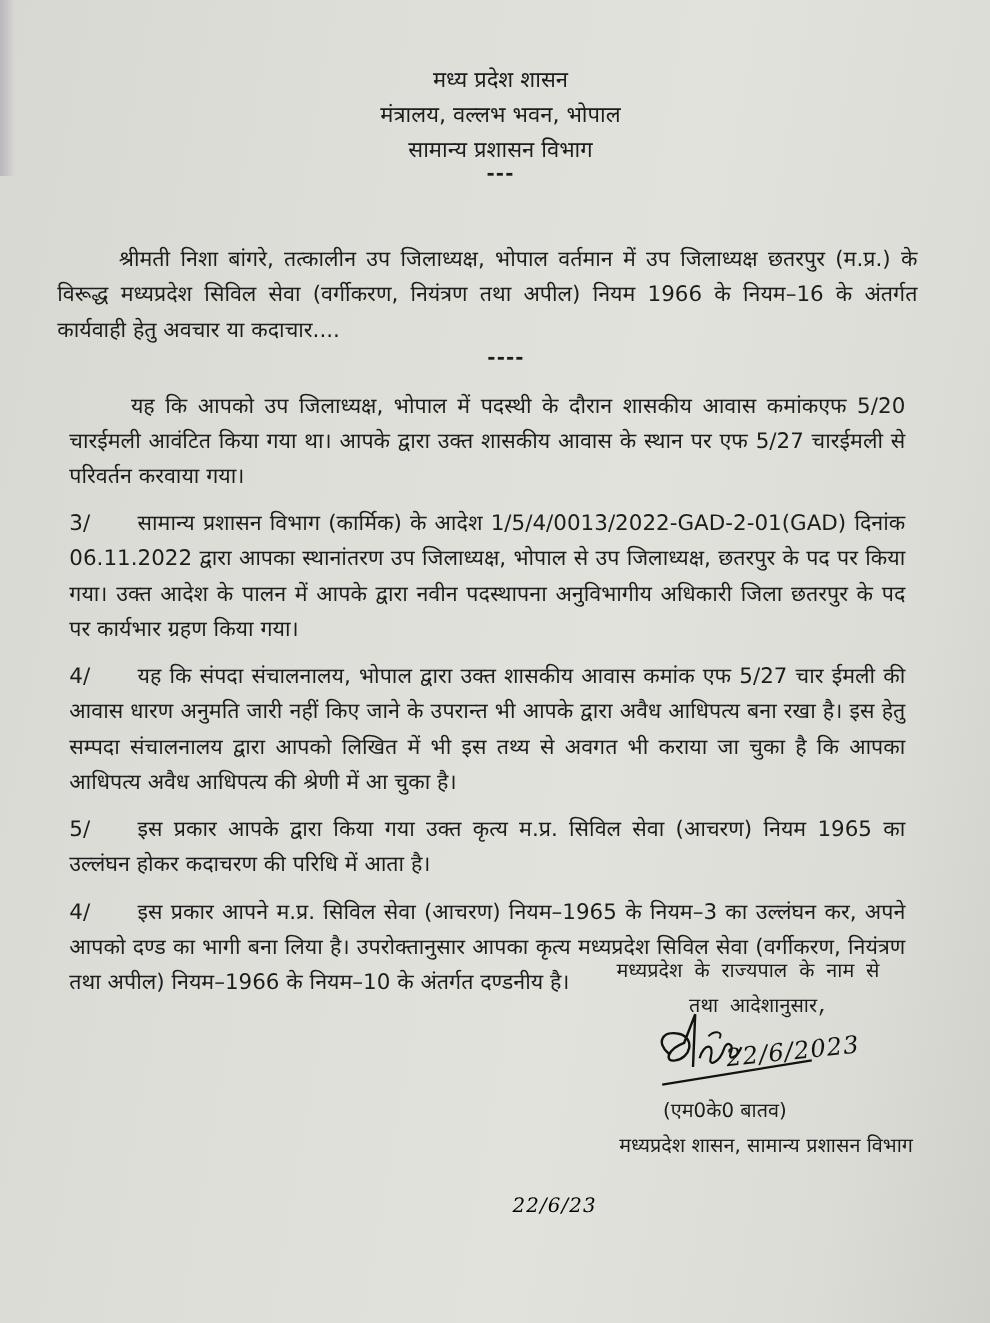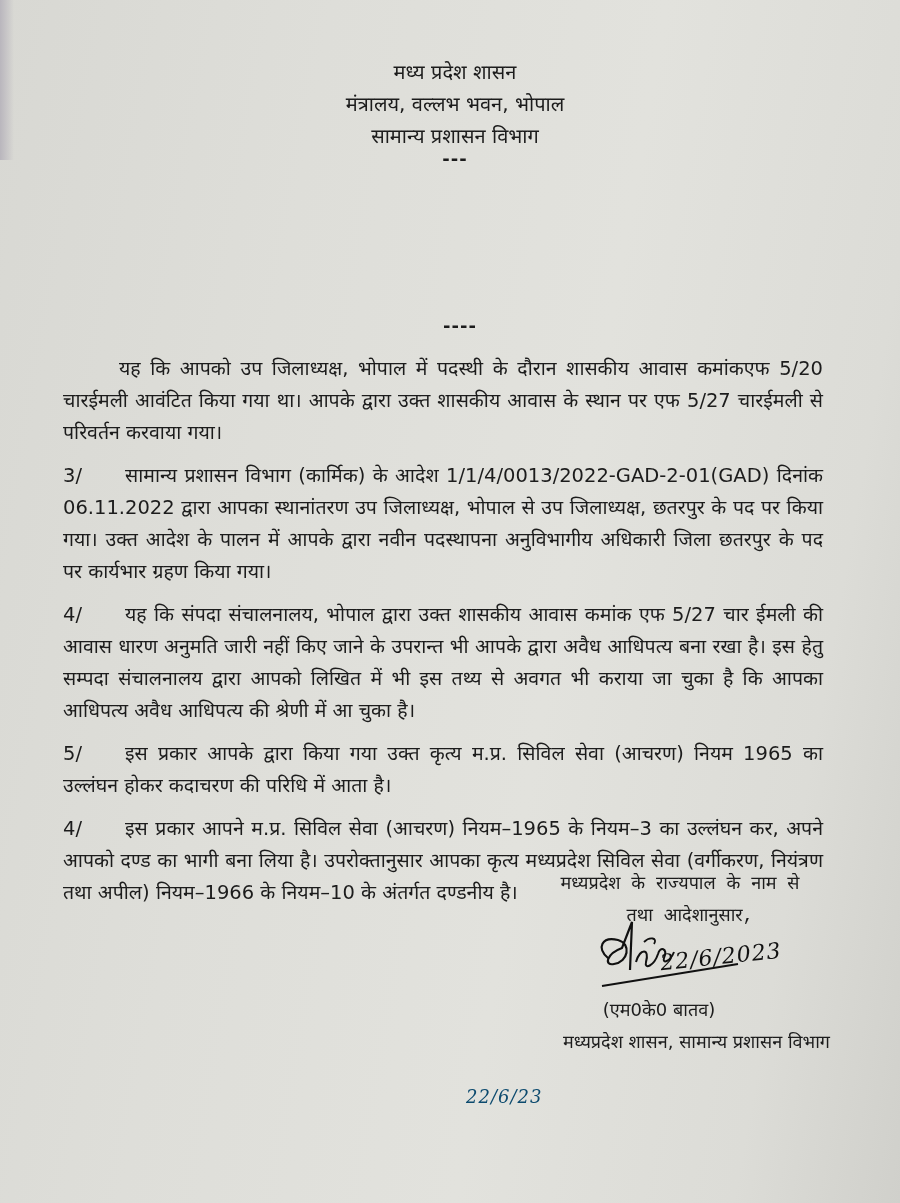--- a/index.html
+++ b/index.html
@@ -117,46 +117,47 @@
     }
     .officer .name { display:block; padding-left: 18px; }
     .officer .desig { display:block; padding-left: 10px; }
     .officer .dept { display:block; text-align: right; padding-right: 30px; }
     .handwritten-date {
       position: absolute;
       left: 466px; top: 1086px;
       font-family: "DejaVu Serif", serif;
       font-style: italic;
       font-size: 18px;
-      color: #0c4a6e;
+      color: #000000;
       letter-spacing: 1px;
       text-align: right;
     }
   </style>
 </head>
 <body>
 
 <div class="page">
   <div class="edge-shadow"></div>
 
   <div class="header">
     <span class="line">मध्य प्रदेश शासन</span>
     <span class="line">मंत्रालय, वल्लभ भवन, भोपाल</span>
     <span class="line">सामान्य प्रशासन विभाग</span>
     <span class="dash">---</span>
   </div>
 
+  <p class="subject">श्रीमती निशा बांगरे, तत्कालीन उप जिलाध्यक्ष, भोपाल वर्तमान में उप जिलाध्यक्ष छतरपुर (म.प्र.) के विरूद्ध मध्यप्रदेश सिविल सेवा (वर्गीकरण, नियंत्रण तथा अपील) नियम 1966 के नियम–16 के अंतर्गत कार्यवाही हेतु अवचार या कदाचार....</p>
   <div class="subject-dash">----</div>
 
   <div class="body-text">
     <p class="para indent">
       <span>यह कि आपको उप जिलाध्यक्ष, भोपाल में पदस्थी के दौरान शासकीय आवास कमांकएफ 5/20 चारईमली आवंटित किया गया था। आपके द्वारा उक्त शासकीय आवास के स्थान पर एफ 5/27 चारईमली से परिवर्तन करवाया गया।</span>
     </p>
     <p class="para">
-      <span class="num">3/</span><span>सामान्य प्रशासन विभाग (कार्मिक) के आदेश 1/1/4/0013/2022-GAD-2-01(GAD) दिनांक 06.11.2022 द्वारा आपका स्थानांतरण उप जिलाध्यक्ष, भोपाल से उप जिलाध्यक्ष, छतरपुर के पद पर किया गया। उक्त आदेश के पालन में आपके द्वारा नवीन पदस्थापना अनुविभागीय अधिकारी जिला छतरपुर के पद पर कार्यभार ग्रहण किया गया।</span>
+      <span class="num">3/</span><span>सामान्य प्रशासन विभाग (कार्मिक) के आदेश 1/5/4/0013/2022-GAD-2-01(GAD) दिनांक 06.11.2022 द्वारा आपका स्थानांतरण उप जिलाध्यक्ष, भोपाल से उप जिलाध्यक्ष, छतरपुर के पद पर किया गया। उक्त आदेश के पालन में आपके द्वारा नवीन पदस्थापना अनुविभागीय अधिकारी जिला छतरपुर के पद पर कार्यभार ग्रहण किया गया।</span>
     </p>
     <p class="para">
       <span class="num">4/</span><span>यह कि संपदा संचालनालय, भोपाल द्वारा उक्त शासकीय आवास कमांक एफ 5/27 चार ईमली की आवास धारण अनुमति जारी नहीं किए जाने के उपरान्त भी आपके द्वारा अवैध आधिपत्य बना रखा है। इस हेतु सम्पदा संचालनालय द्वारा आपको लिखित में भी इस तथ्य से अवगत भी कराया जा चुका है कि आपका आधिपत्य अवैध आधिपत्य की श्रेणी में आ चुका है।</span>
     </p>
     <p class="para">
       <span class="num">5/</span><span>इस प्रकार आपके द्वारा किया गया उक्त कृत्य म.प्र. सिविल सेवा (आचरण) नियम 1965 का उल्लंघन होकर कदाचरण की परिधि में आता है।</span>
     </p>
     <p class="para">
       <span class="num">4/</span><span>इस प्रकार आपने म.प्र. सिविल सेवा (आचरण) नियम–1965 के नियम–3 का उल्लंघन कर, अपने आपको दण्ड का भागी बना लिया है। उपरोक्तानुसार आपका कृत्य मध्यप्रदेश सिविल सेवा (वर्गीकरण, नियंत्रण तथा अपील) नियम–1966 के नियम–10 के अंतर्गत दण्डनीय है।</span>
     </p>

